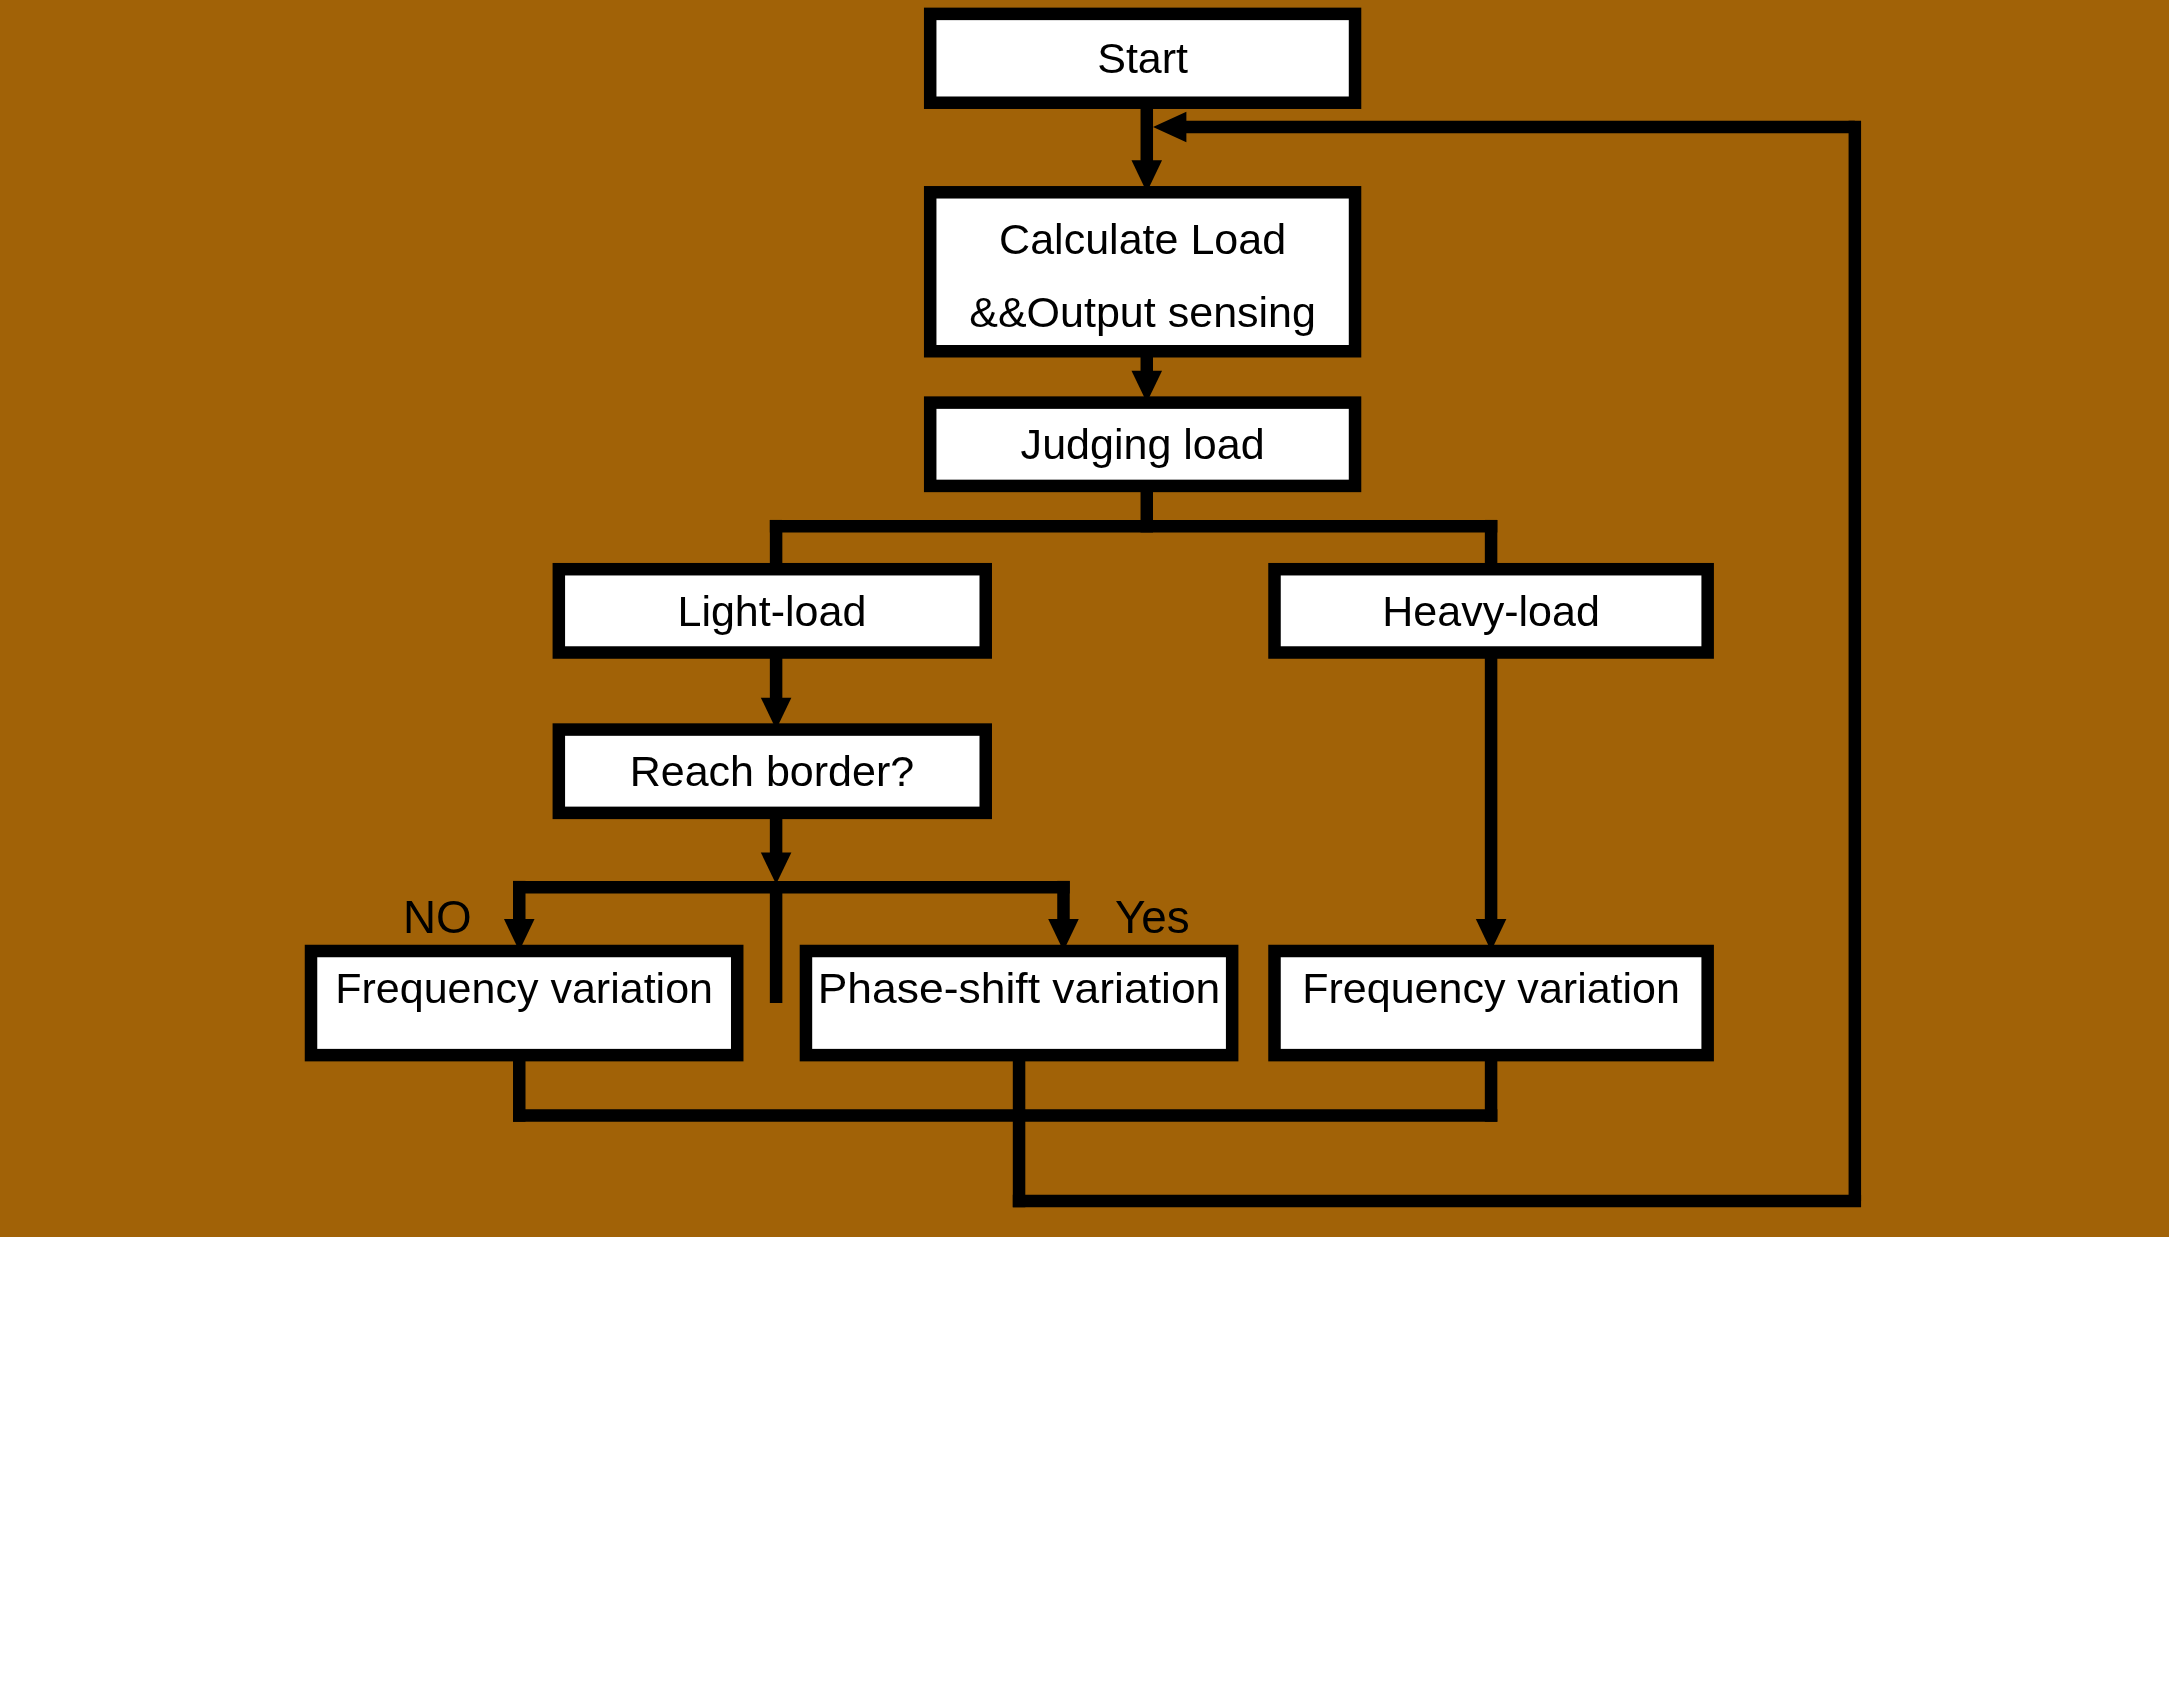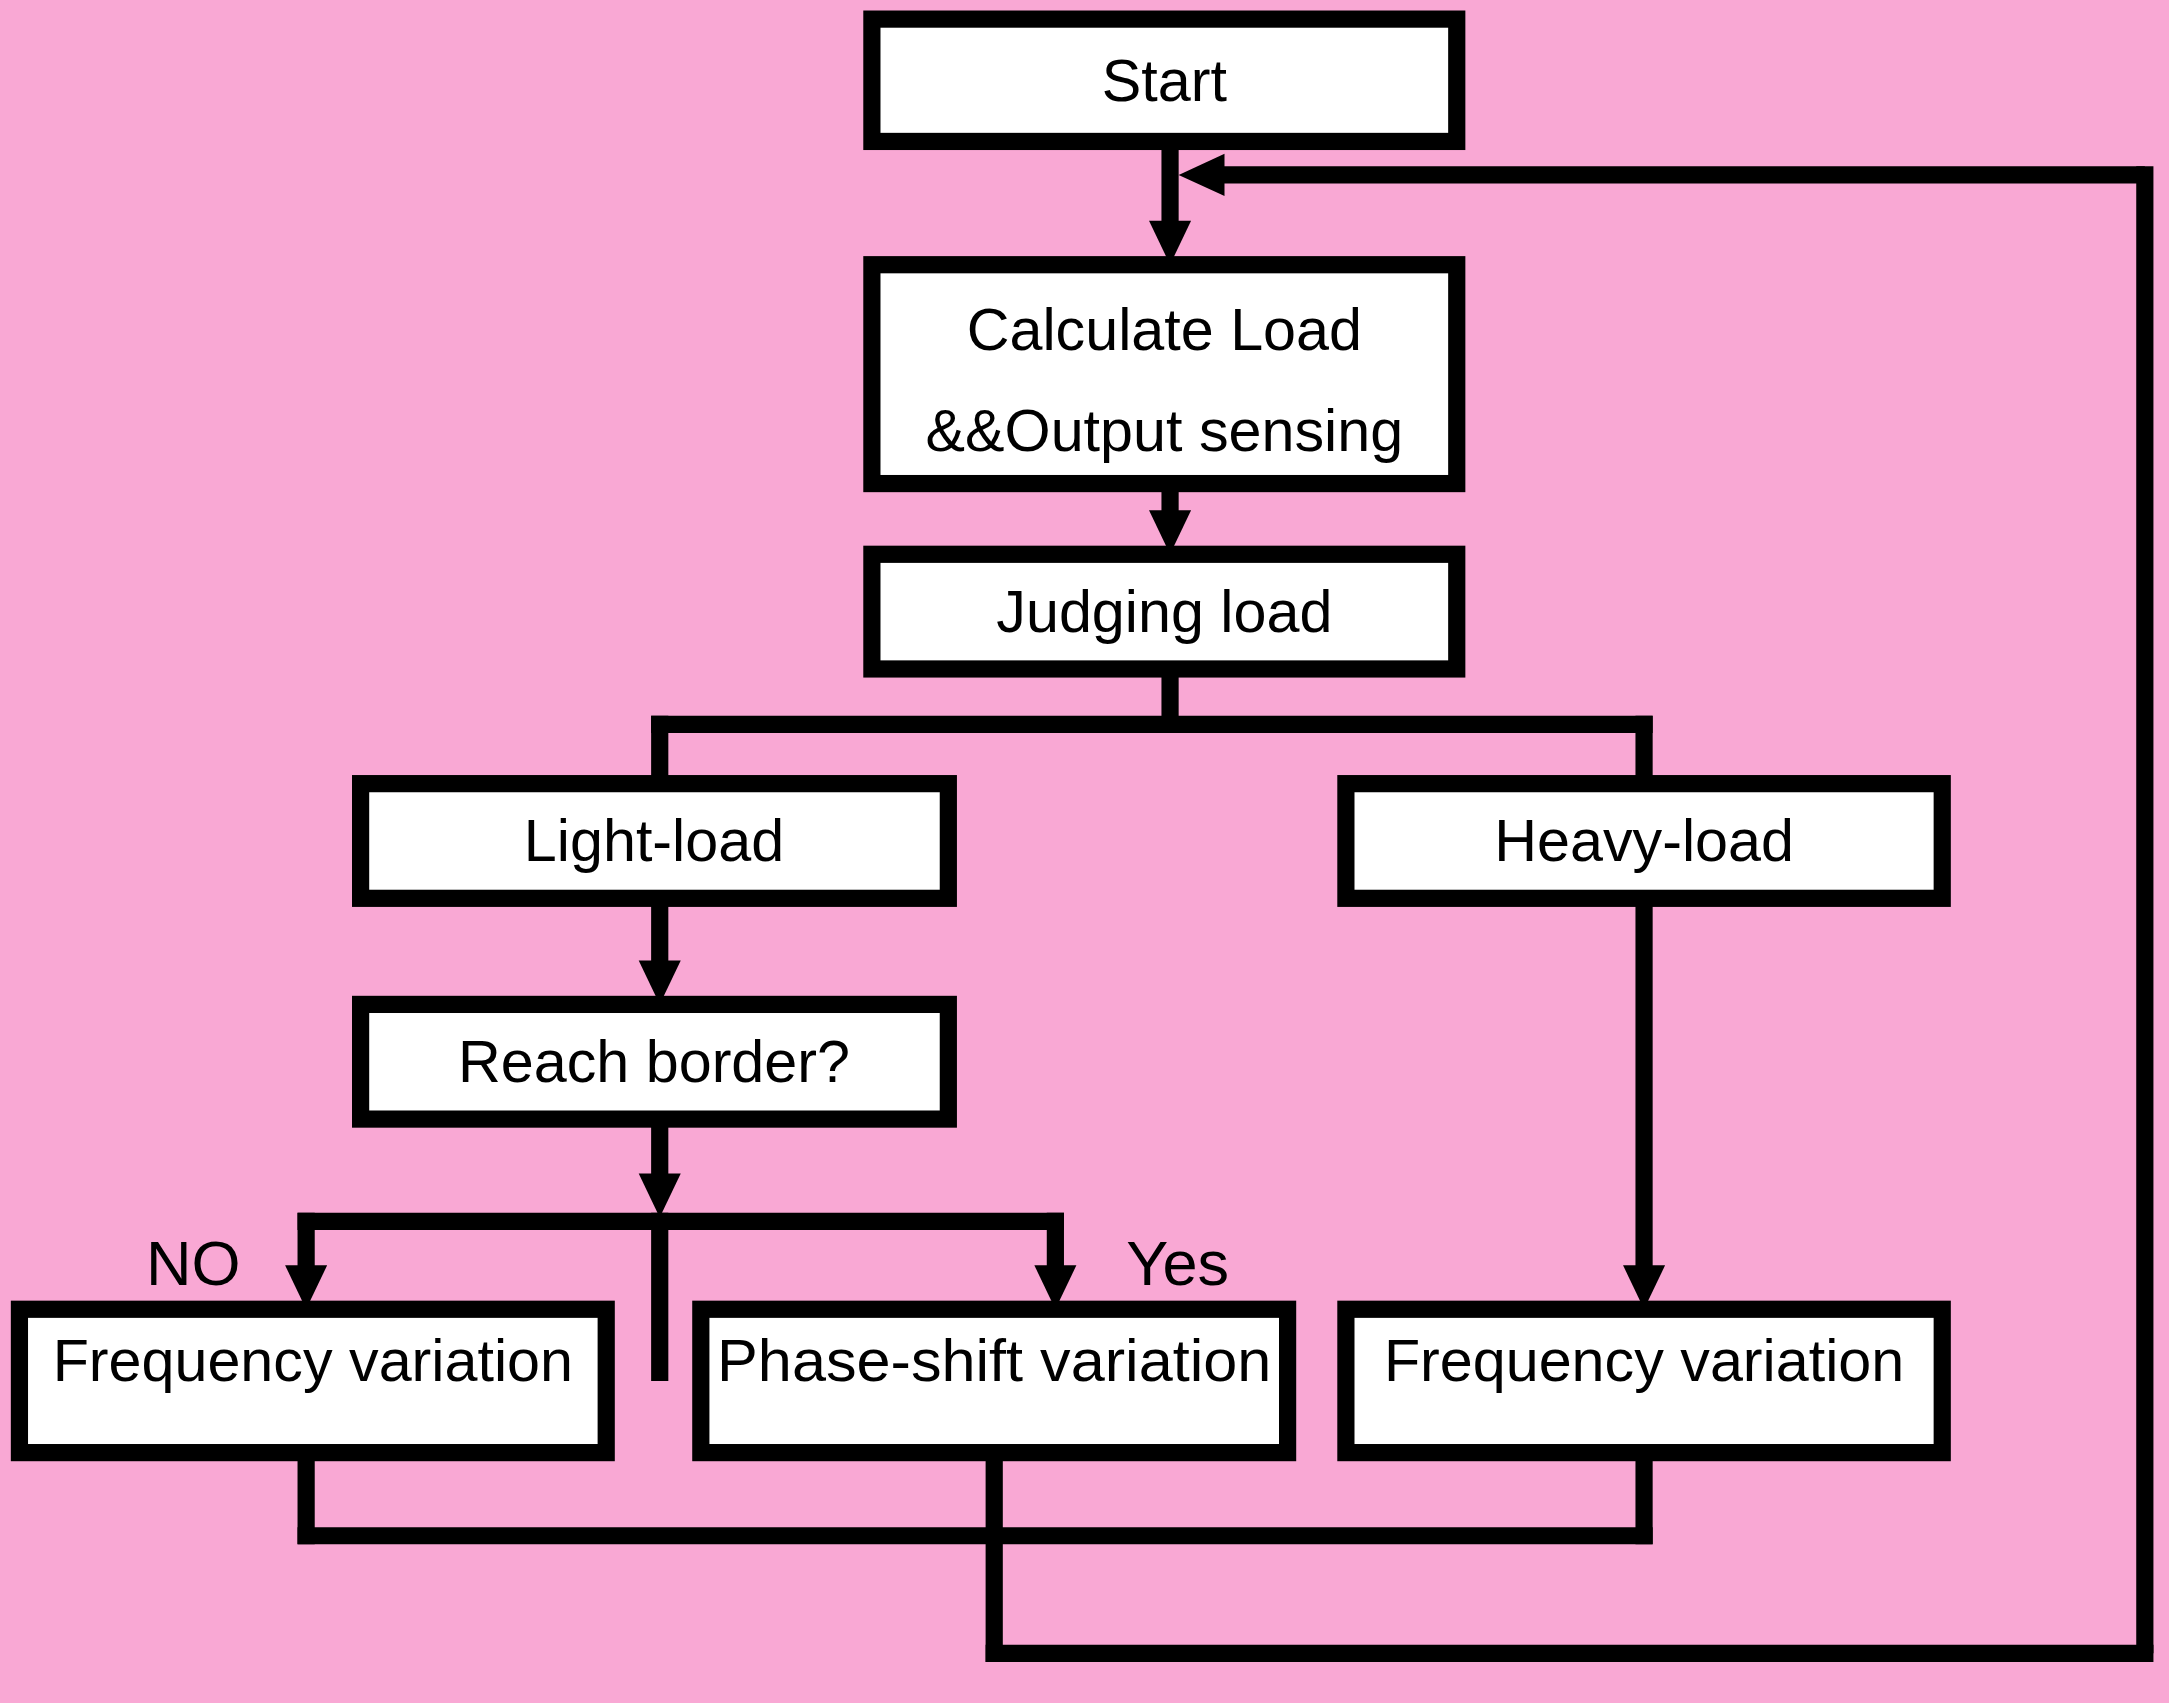--- a/index.html
+++ b/index.html
@@ -1,20 +1,20 @@
 <!DOCTYPE html>
 <html><head>
 <meta charset="utf-8">
 <style>
   html, body { margin: 0; padding: 0; background: #ffffff; }
   .stage {
     position: relative;
     width: 2170px;
-    height: 1703px;
-    background: #f9a8d4;
+    height: 1237px;
+    background: #a16207;
     font-family: "Liberation Sans", "DejaVu Sans", sans-serif;
   }
   svg { display: block; width: 100%; height: 100%; }
   .node-box {
     fill: #ffffff;
     stroke: #000000;
     stroke-width: 18;
   }
   .edge {
     fill: none;

